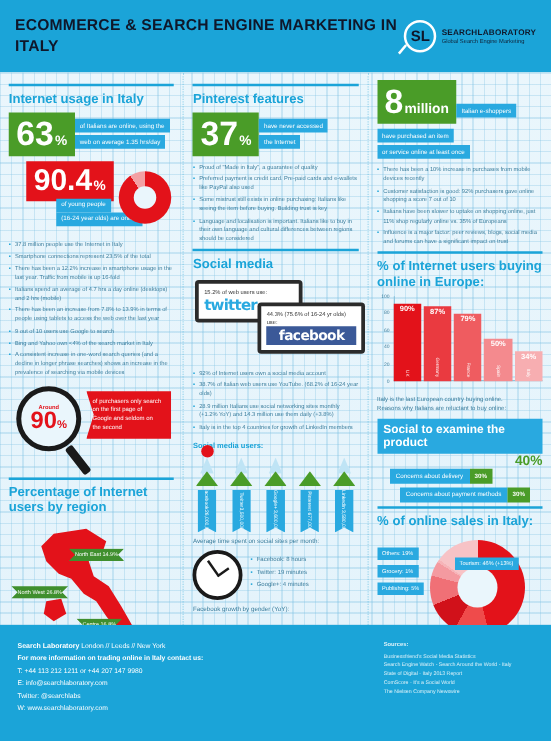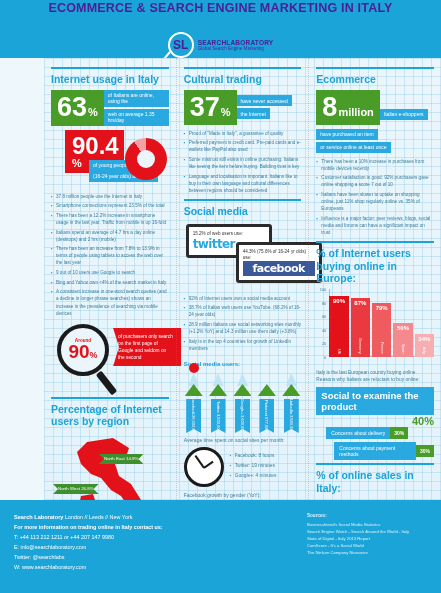--- a/index.html
+++ b/index.html
@@ -4,61 +4,59 @@
 <style>
   * { margin:0; padding:0; box-sizing:border-box; }
   body {
     width:441px; height:593px; overflow:hidden;
     font-family:"Liberation Sans", sans-serif;
     background:#eef7fb;
     position:relative;
   }
   
   .header {
-    height:58px; background:#1ba4d8; color:#4c1d95;
+    height:58px; background:#1ba4d8; color:#0f172a;
     display:flex; align-items:center; justify-content:space-between;
     padding:0 12px;
-    flex-direction:column;
   }
   .header h1 { font-size:12.5px; font-weight:bold; line-height:1.35; letter-spacing:.2px; }
   .logo { display:flex; align-items:center; gap:4px; }
   .logo-mark { width:26px; height:26px; border:2.2px solid #fff; border-radius:50%; position:relative; }
   .logo-mark:after{ content:""; position:absolute; width:2.2px; height:9px; background:#fff; left:-4px; bottom:-4px; transform:rotate(40deg); }
   .logo-mark span{ position:absolute; inset:0; display:flex; align-items:center; justify-content:center; font-size:12px; font-weight:bold; }
   .logo-txt b { font-size:6.5px; letter-spacing:.2px; display:block; }
   .logo-txt i { font-size:4.6px; font-style:normal; display:block; opacity:.92; }
 
   
   .sheet {
     position:absolute; top:58px; left:0; right:0; bottom:93px;
     background:
       repeating-linear-gradient(to right, rgba(120,190,225,.30) 0 1px, transparent 1px 9px),
       repeating-linear-gradient(to bottom, rgba(120,190,225,.30) 0 1px, transparent 1px 9px),
       linear-gradient(#eaf6fc,#e4f3fb);
     overflow:hidden;
-    margin-left:44px;
   }
   .cols { display:flex; height:100%; }
   .col { flex:1; padding:6px 7px 0; position:relative; }
   .col + .col { border-left:1px dotted rgba(27,164,216,.35); }
 
   h2 { color:#1ba4d8; font-size:10.5px; font-weight:bold; margin:3px 0 4px;
        border-top:2px solid #1ba4d8; padding-top:4px; line-height:1.2;}
 
   ul { list-style:none; margin:5px 0; }
   li { font-size:4.6px; color:#3b7d9c; line-height:1.55; padding-left:5px; position:relative; margin-bottom:2.5px; }
   li:before { content:"▪"; position:absolute; left:0; color:#1ba4d8; }
 
   
   .stat { display:flex; align-items:stretch; margin-bottom:4px; }
   .big { color:#fff; font-size:27px; font-weight:bold; line-height:1;
          padding:4px 6px; display:flex; align-items:baseline;justify-content:flex-end; }
   .big .u { font-size:11px; margin-left:1px; }
   .big.green { background:#4a9c28; }
-  .big.red   { background:#e3121a;flex-direction:column; }
+  .big.red   { background:#e3121a; }
   .tagcol { display:flex; flex-direction:column; justify-content:center; gap:2px; }
   .tag { background:#29a9e0; color:#fff; font-size:5px; padding:2.5px 4px; align-self:flex-start; }
 
   
   .stat904 { position:relative; height:58px; margin-bottom:3px; }
   .stat904 .big { position:absolute; left:14px; top:0; font-size:24px; }
   .stat904 .t1 { position:absolute; left:38px; top:30px; }
   .stat904 .t2 { position:absolute; left:38px; top:41px; }
   .donut { position:absolute; right:2px; top:8px; width:42px; height:42px; border-radius:50%;
            background:conic-gradient(#e3121a 0 90.4%, #f3a0a4 90.4% 100%); }
@@ -232,21 +230,21 @@
       </div>
       <div class="mlab" style="left:54px; top:78px">
         <span>Centre</span>
         <span>16.8%</span>
       </div>
 
     </div>
   </div>
 
   <div class="col">
-    <h2>Cultural trading</h2>
+    <h2>Pinterest features</h2>
 
     <div class="stat">
       <div class="big green">
         <span>37</span>
         <span class="u">%</span>
       </div>
       <div class="tagcol">
         <div class="tag">have never accessed</div>
         <div class="tag">the Internet</div>
       </div>
@@ -341,21 +339,20 @@
       
       
       
       
       
       
     </div>
   </div>
 
   <div class="col">
-    <h2>Ecommerce</h2>
 
     <div class="stat">
       <div class="big green">
         <span>8</span>
         <span class="u">million</span>
       </div>
       <div class="tagcol">
         <div class="tag" style="margin-top:14px">Italian e-shoppers</div>
       </div>
     </div>

